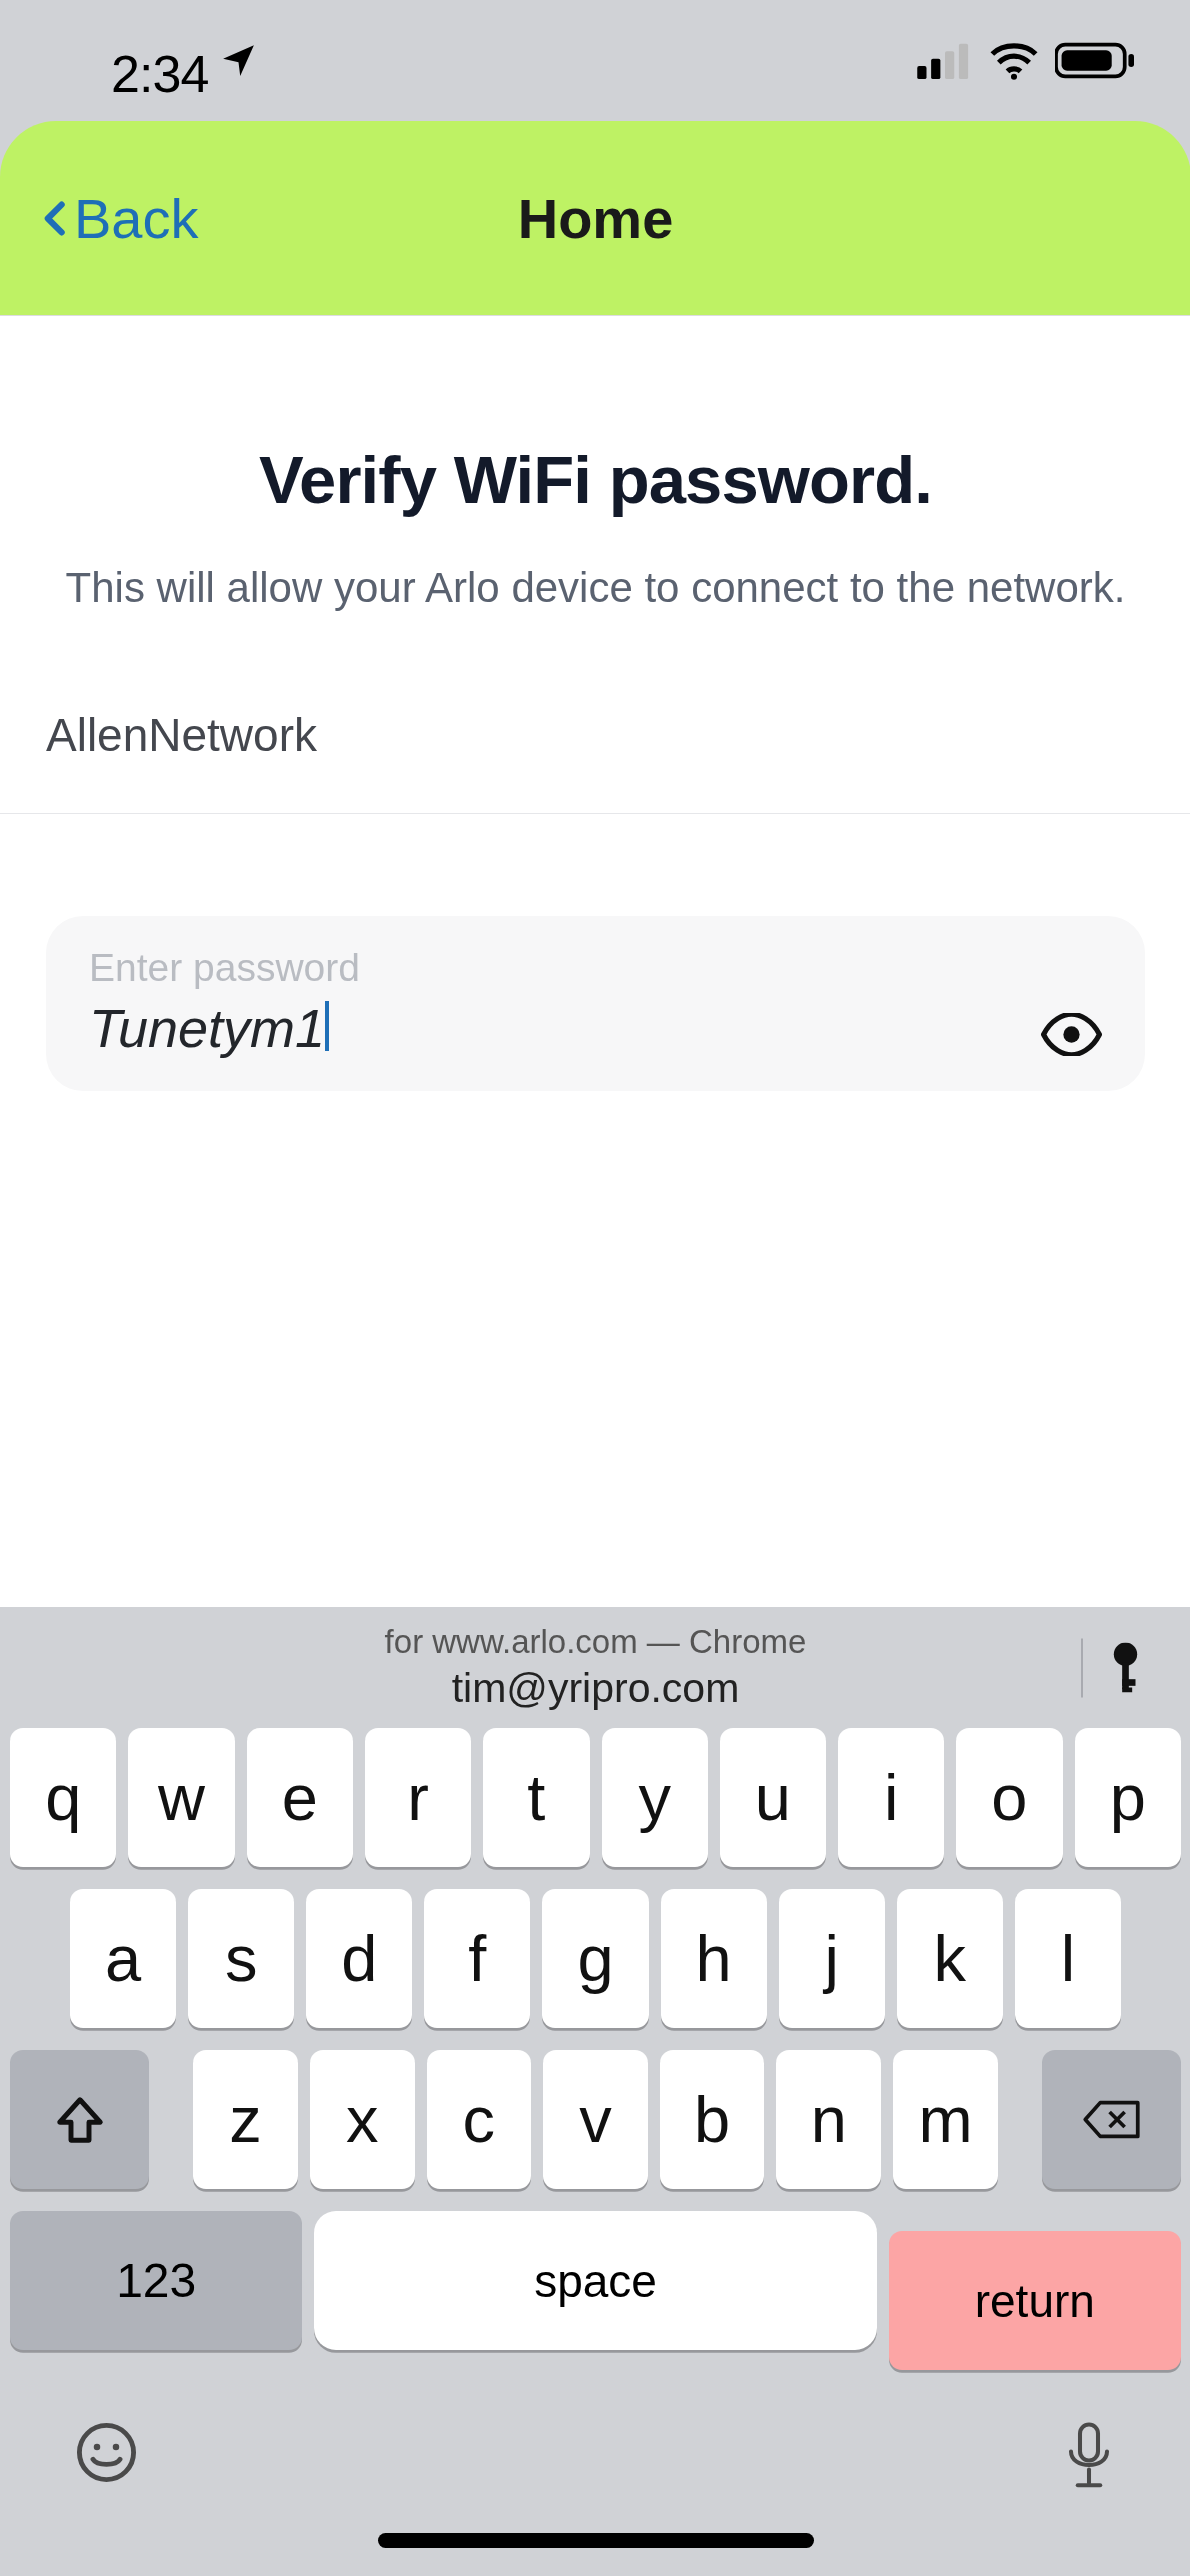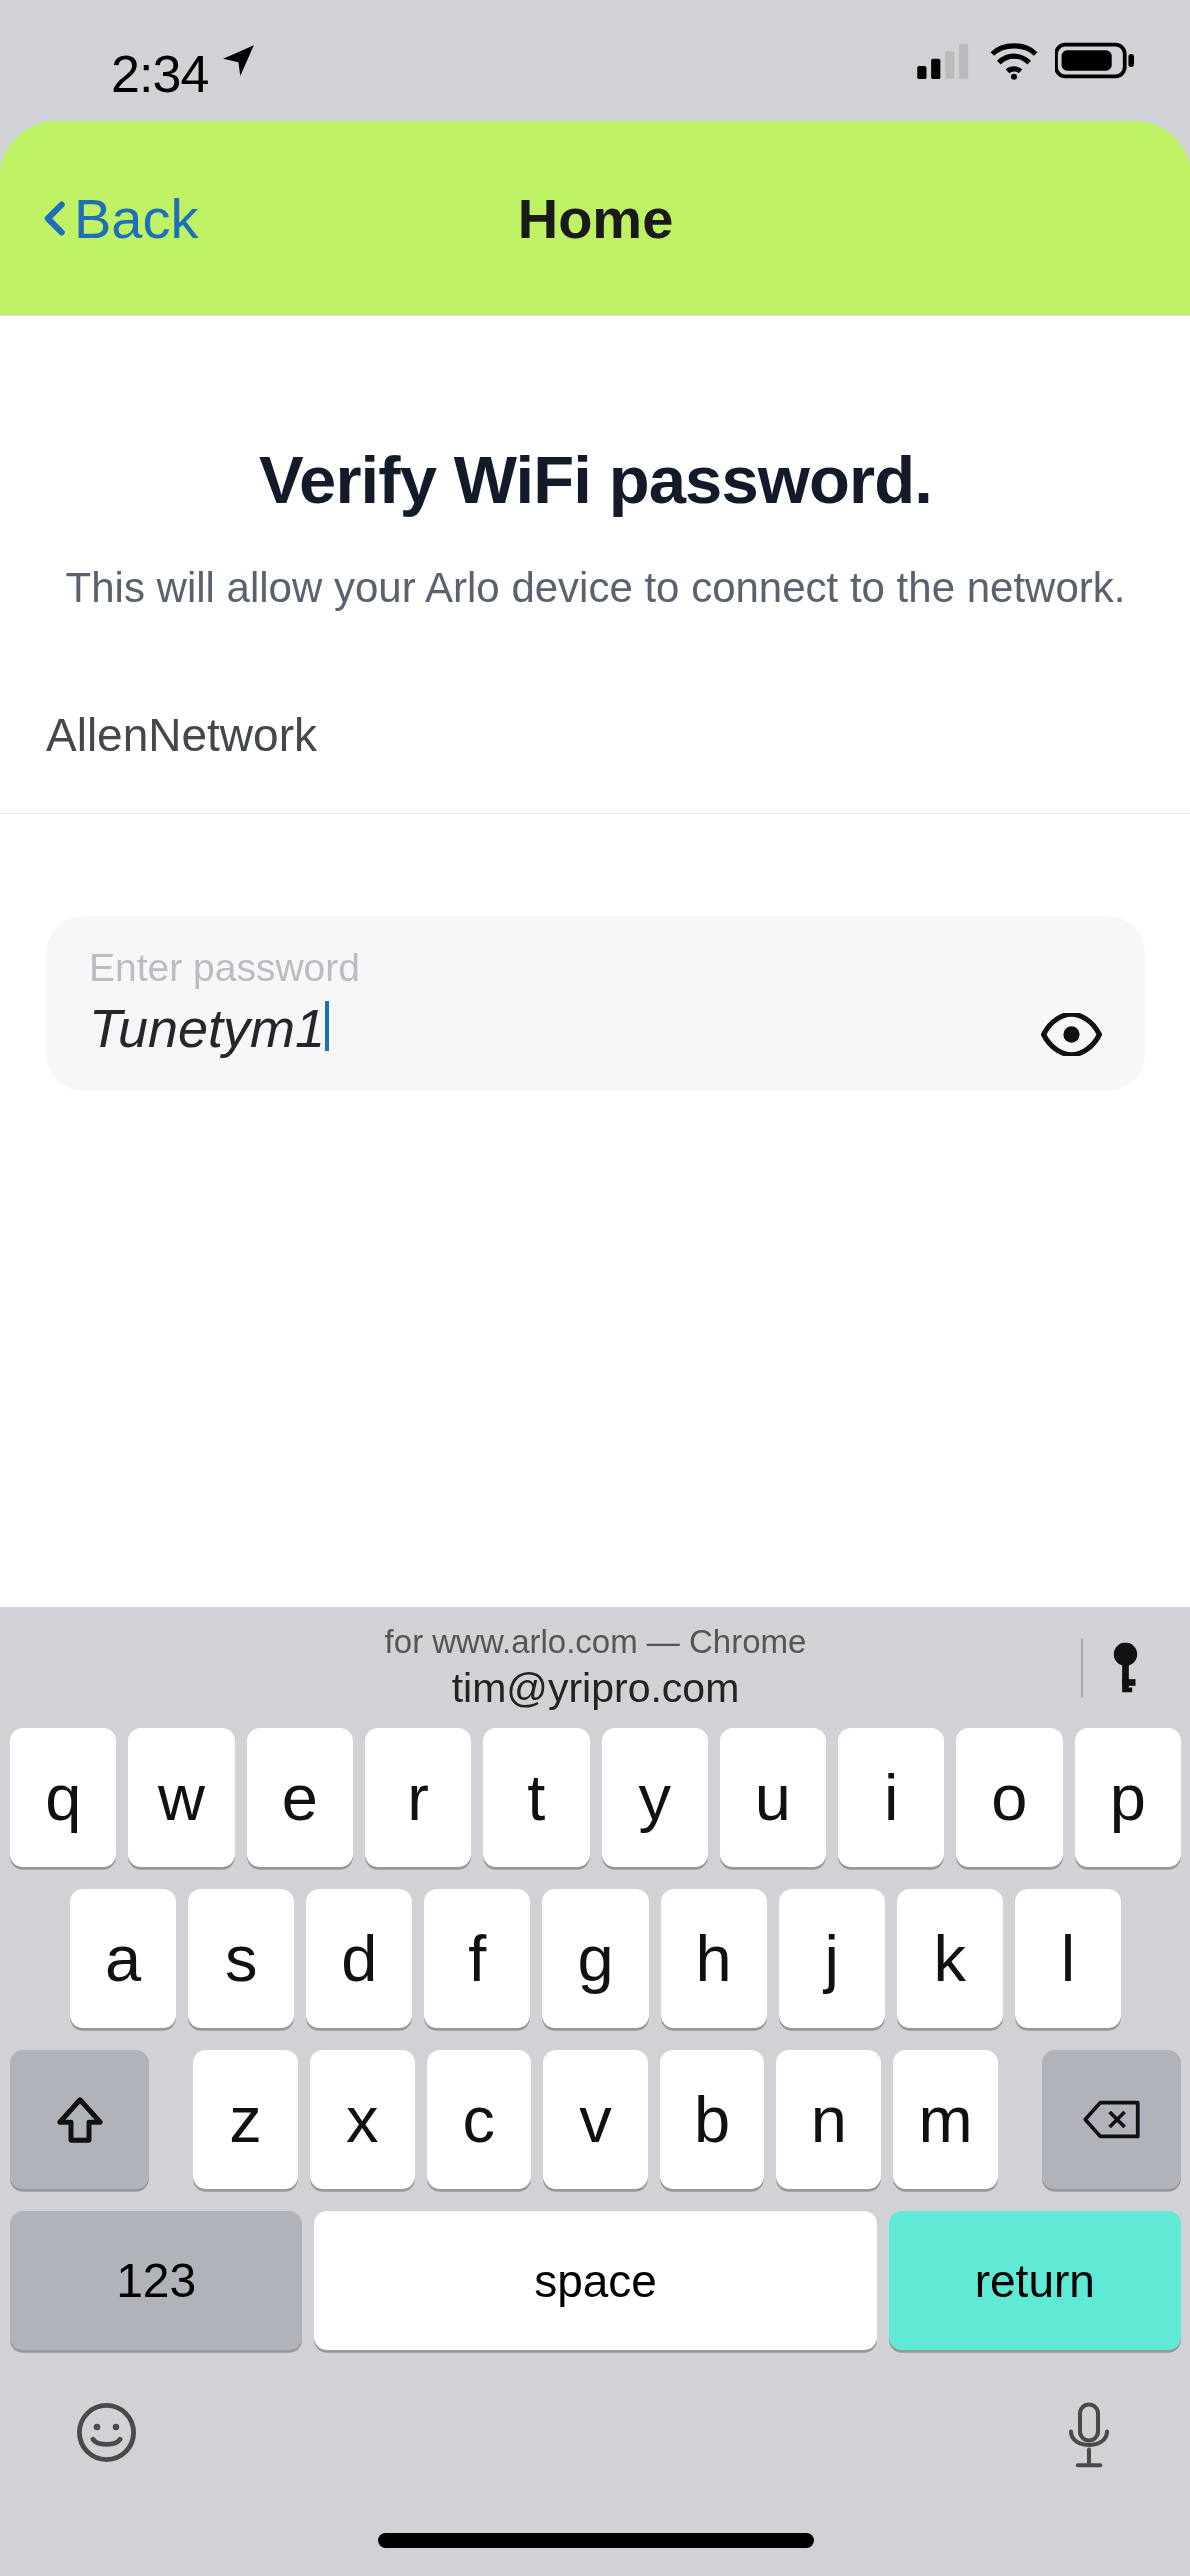--- a/index.html
+++ b/index.html
@@ -34,22 +34,22 @@
   
   .keyboard { height: 969px; background: #d0d2d6; display:flex; flex-direction:column; }
   .kb-suggest { height: 121px; display:flex; align-items:center; justify-content:center; position:relative; gap:3.7px; flex-direction:column; color:#3a3a3a; }
   .kb-suggest-line1 { font-size:33px; color:#555; }
   .kb-suggest-line2 { font-size:41px; color:#222; }
   .kb-key-row { display:flex; gap:12px; padding:0 10.2px; margin-bottom:22px; }
   .kb-key { flex:1; height:139px; background:#ffffff; border-radius:13px; box-shadow: 0 2.8px 0 #97989c; display:flex; align-items:center; justify-content:center; font-size:65px; color:#111; }
   .kb-row2 { padding:0 70px; }
   .kb-bottom { display:flex; gap:12px; padding:0 10.2px; margin-bottom:22px; }
   .kb-123 { width:292px; height:139px; background:#b0b3ba; border-radius:13px; box-shadow:0 2.8px 0 #97989c; display:flex; align-items:center; justify-content:center; font-size:48px; }
-  .kb-space { flex:1; height:139px; background:#ffffff; border-radius:13px; box-shadow:0 2.8px 0 #97989c; display:flex; align-items:center; justify-content:center; font-size:46px; }
-  .kb-return { width:292px; height:139px; background:#5eead4; border-radius:13px; box-shadow:0 2.8px 0 #97989c; display:flex; align-items:center; justify-content:center; font-size:46px; }
+  .kb-space { flex:1; height:139px; background:#ffffff; border-radius:22px; box-shadow:0 2.8px 0 #97989c; display:flex; align-items:center; justify-content:center; font-size:46px; }
+  .kb-return { width:292px; height:139px; background:#fca5a5; border-radius:13px; box-shadow:0 2.8px 0 #97989c; display:flex; align-items:center; justify-content:center; font-size:46px;margin-top:20px; }
   .kb-footer { flex:1; display:flex; align-items:flex-start; justify-content:space-between; padding:28px 74px 0 74px; position:relative; }
   .home-indicator { position:absolute; bottom:28px; left:50%; transform:translateX(-50%); width:436px; height:15px; background:#000; border-radius:9.3px; }
   .kb-shift, .kb-del { width:139px; height:139px; background:#b0b3ba; border-radius:13px; box-shadow:0 2.8px 0 #97989c; display:flex; align-items:center; justify-content:center; }
   .kb-row3 { padding:0 10.2px; display:flex; gap:12px; margin-bottom:22px; }
   .kb-row3-mid { flex:1; display:flex; gap:12px; padding:0 32px; }
   .kb-keyicon { position:absolute; right:45px; top:50%; transform:translateY(-50%); display:flex; align-items:center; gap:22px; }
   .kb-divider { width:1.9px; height:59px; background:#a8aab0; }
 </style>
 </head>
 <body>

